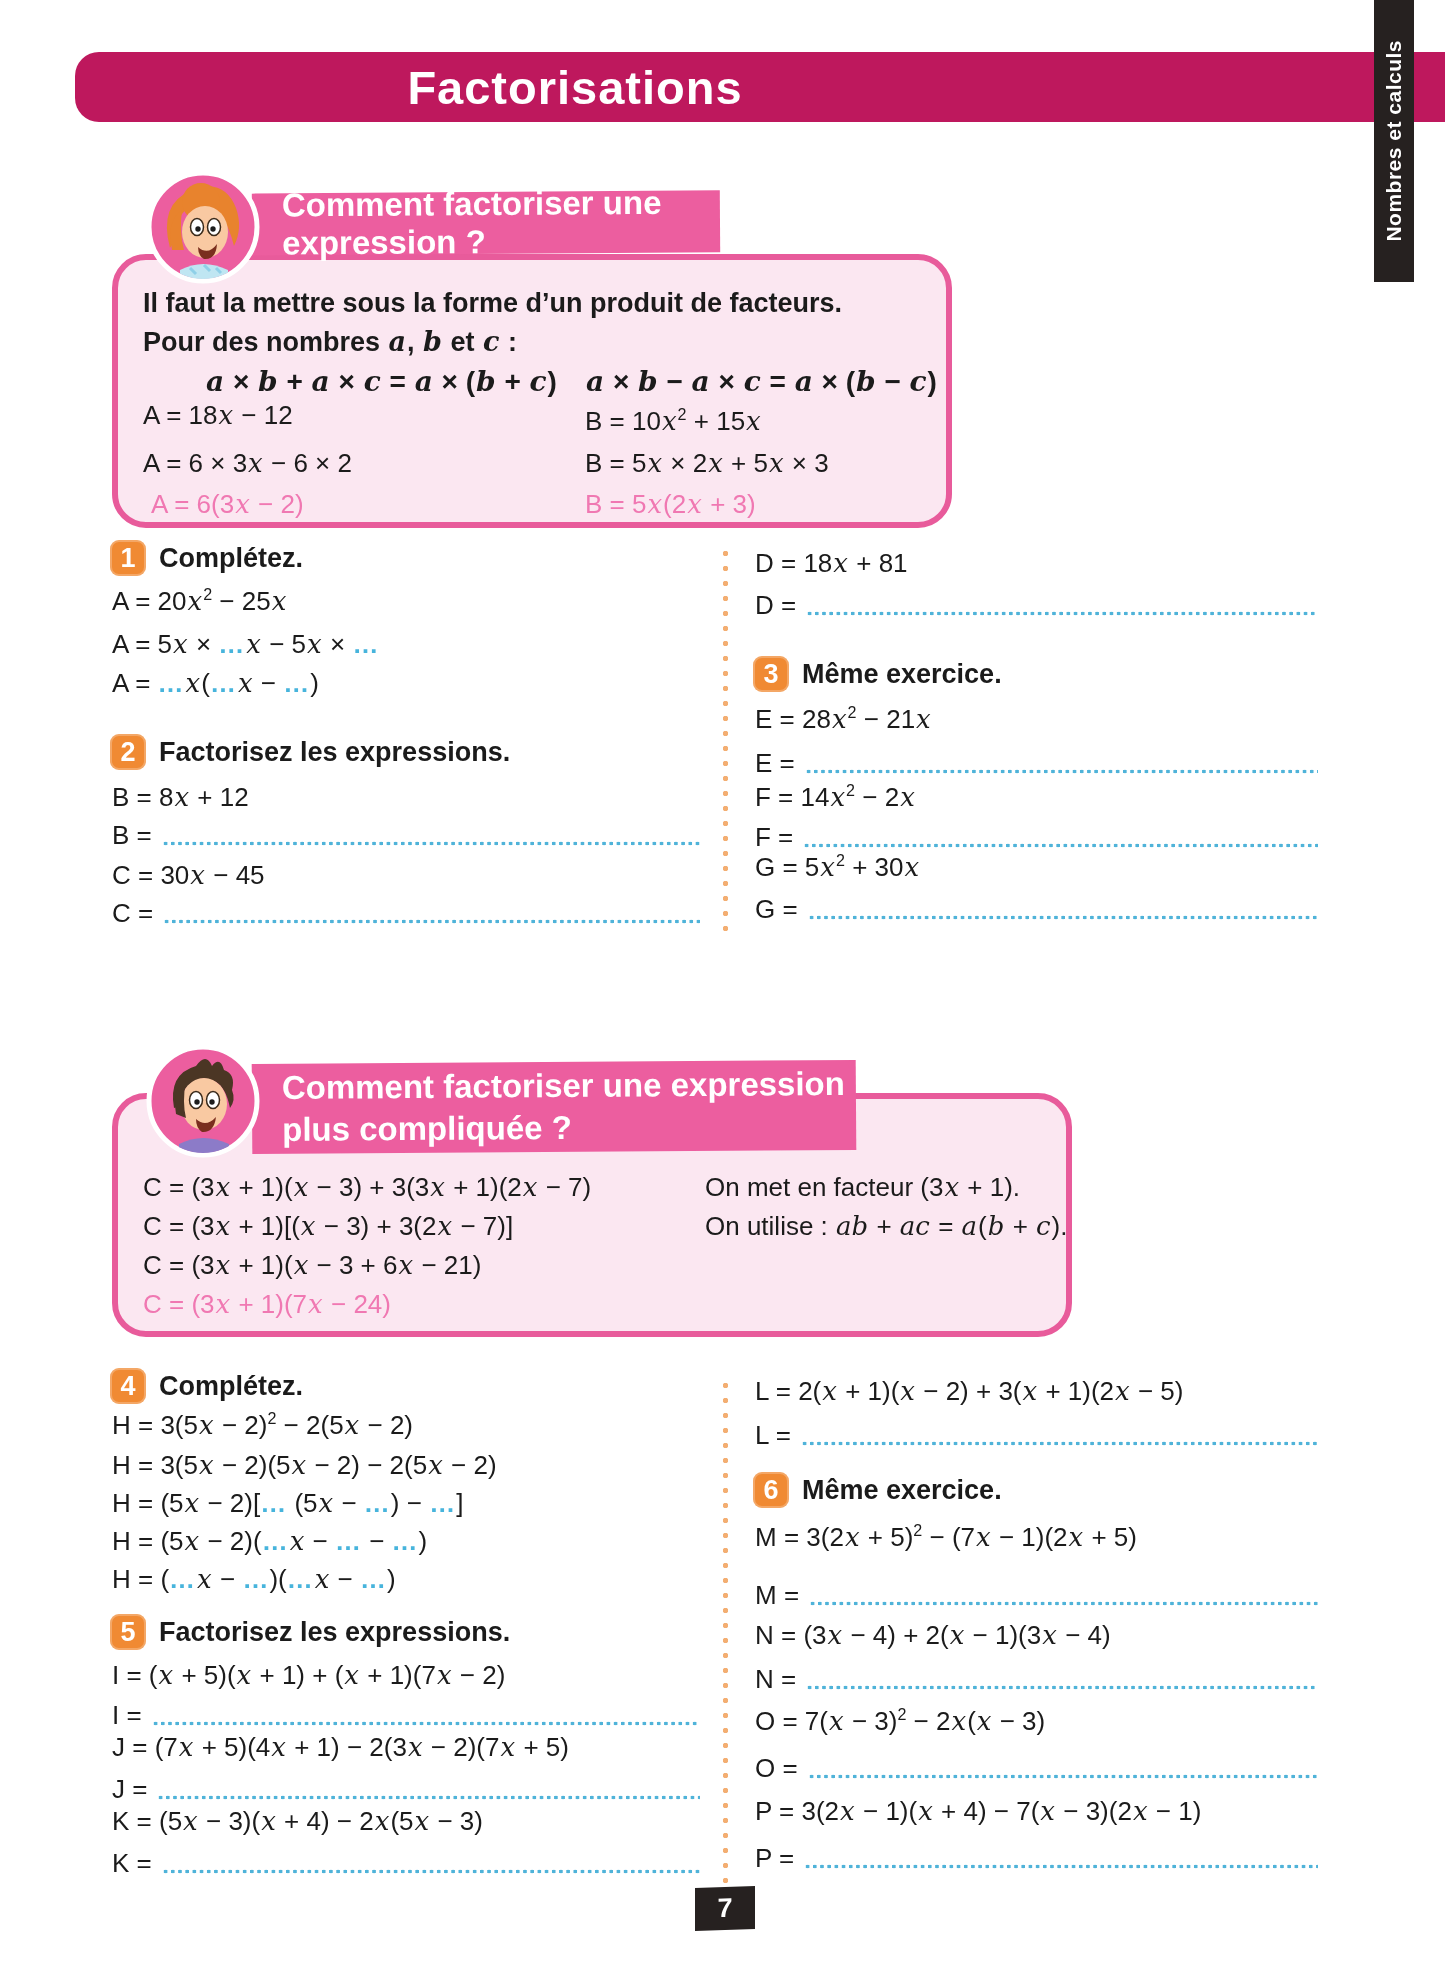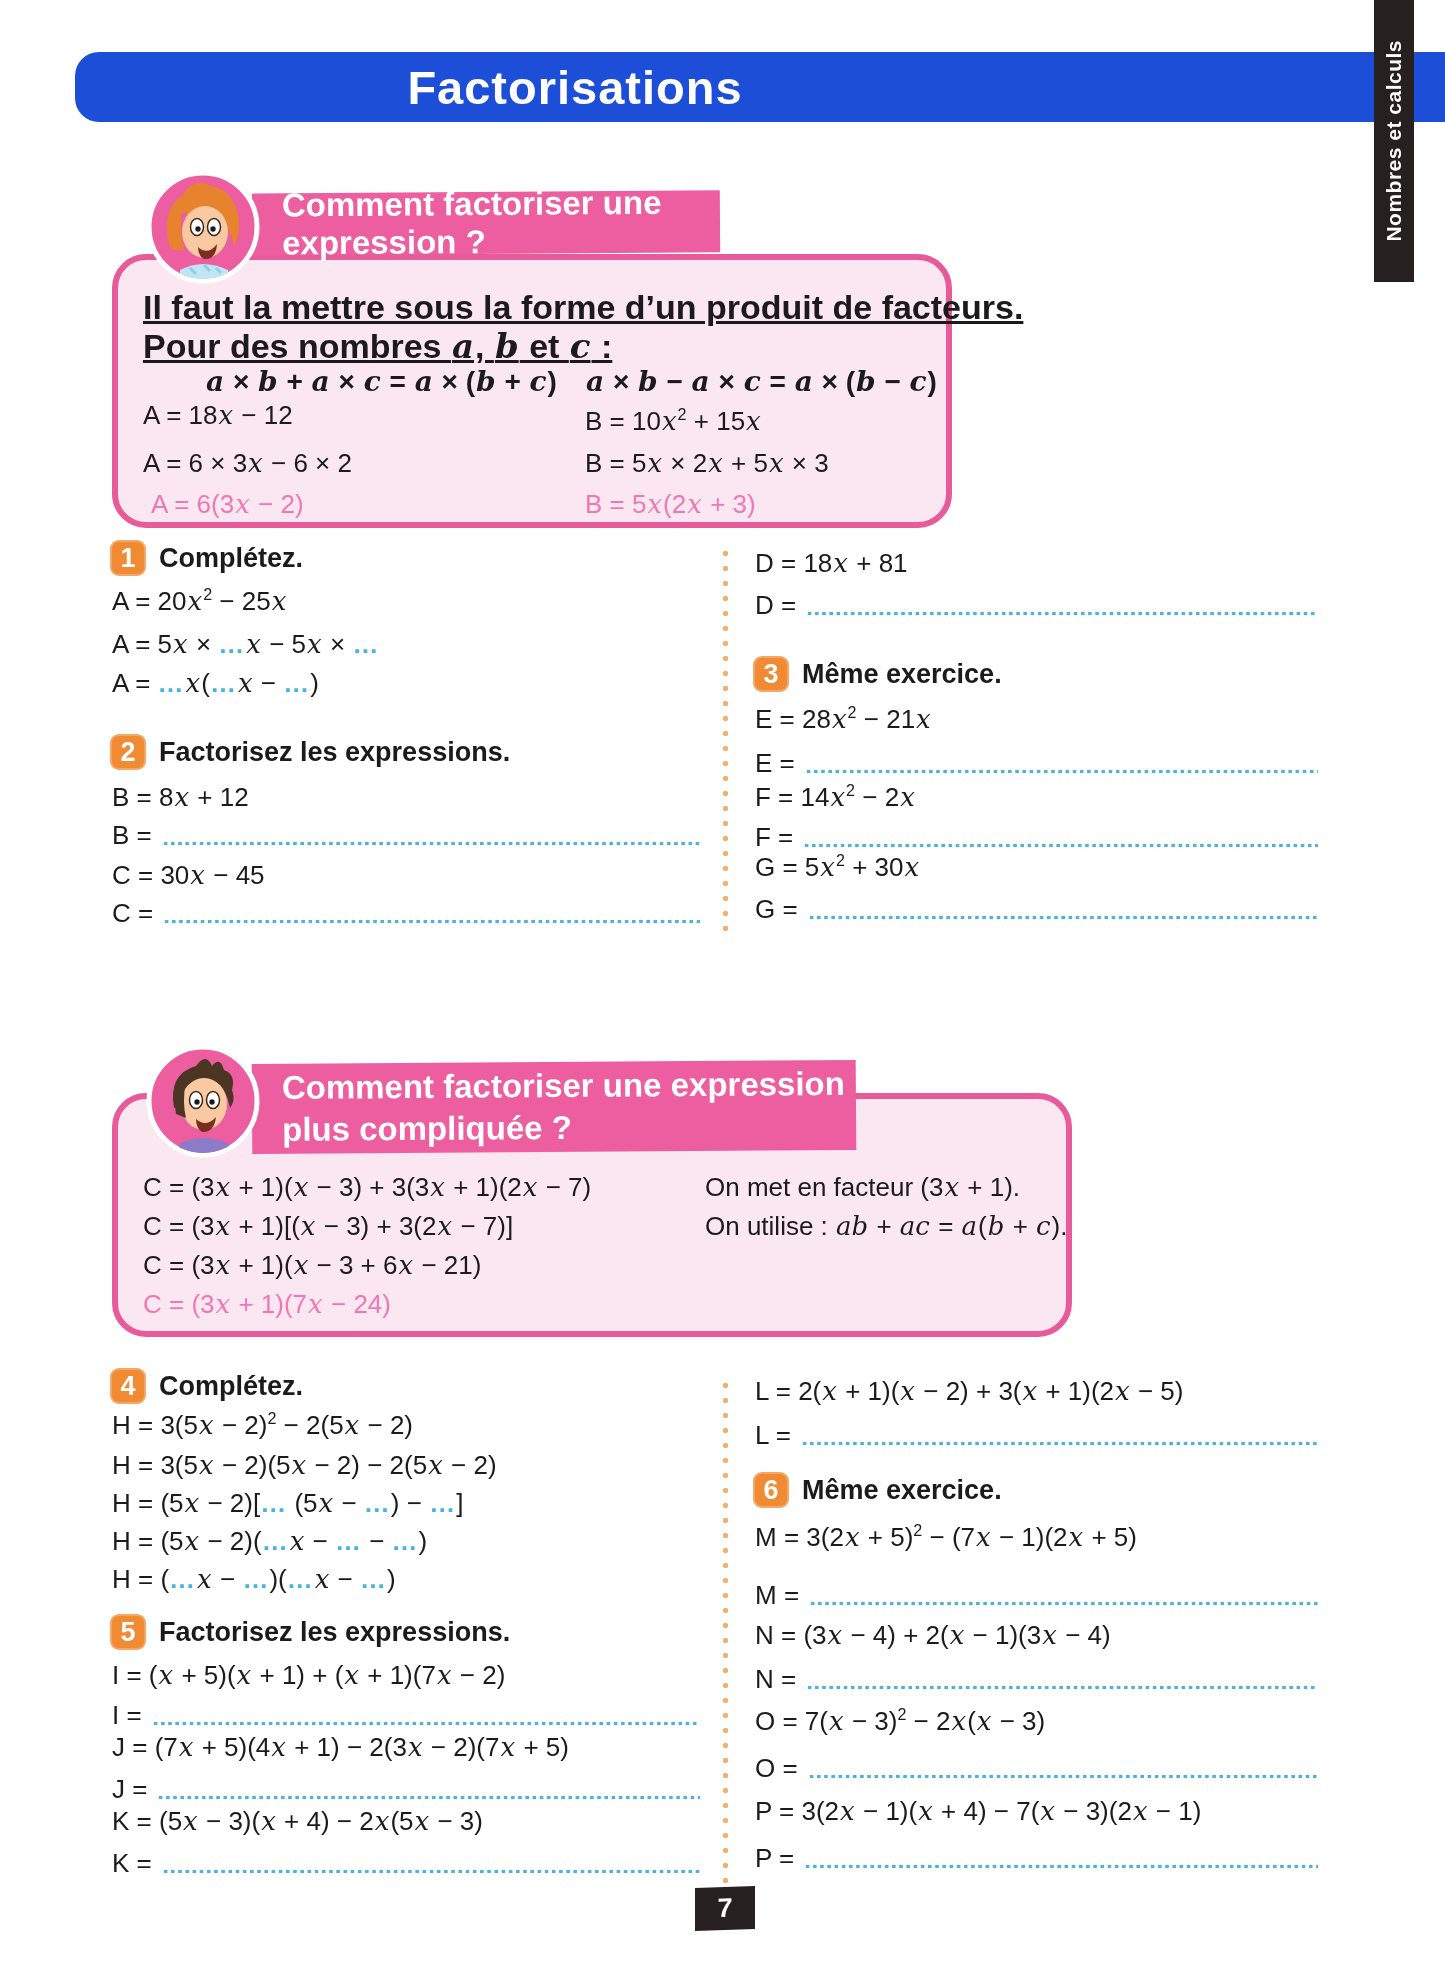--- a/index.html
+++ b/index.html
@@ -1,38 +1,38 @@
 <!DOCTYPE html>
 <html><head>
 <meta charset="utf-8">
 <style>
   html,body{margin:0;padding:0;background:#ffffff;}
   #page{position:relative;width:1445px;height:1979px;background:#ffffff;overflow:hidden;
         font-family:"Liberation Sans",sans-serif;color:#1b1b1b;}
   .abs{position:absolute;}
 
   
-  .banner{left:75px;top:52px;width:1370px;height:70px;background:#1d4ed8;
+  .banner{left:75px;top:52px;width:1370px;height:70px;background:#be185d;
           border-radius:24px 0 0 24px;display:flex;align-items:center;justify-content:center;
           padding-right:370px;box-sizing:border-box;}
   .banner-title{color:#ffffff;font-size:47px;font-weight:bold;letter-spacing:1px;}
 
   
   .sidetab{left:1374px;top:0;width:40px;height:282px;background:#262120;z-index:6;
            display:flex;align-items:center;justify-content:center;}
   .sidetab span{writing-mode:vertical-rl;transform:rotate(180deg);color:#fff;
                 font-size:21px;font-weight:bold;letter-spacing:.5px;white-space:nowrap;}
 
   
   .lesson-box{background:#FBE7F1;border:6px solid #E85B9B;border-radius:34px;box-sizing:border-box;}
   .lesson-banner{background:#EC5E9F;color:#fff;font-weight:bold;font-size:33px;
                  display:flex;flex-direction:column;justify-content:center;
                  padding-left:30px;box-sizing:border-box;z-index:4;transform:rotate(-.4deg);}
   .avatar{z-index:5;}
-  .intro{font-weight:bold;font-size:34px;text-decoration:underline;}
+  .intro{font-weight:bold;font-size:27px;}
   .formula{font-weight:bold;font-size:28px;}
   .mline{font-size:26px;white-space:nowrap;}
   .bold{font-weight:normal;}
   .pinktxt{color:#F078B2;}
 
   
   .mx{font-family:"DejaVu Serif",serif;font-style:italic;padding:0 1px;}
   sup{font-size:.62em;line-height:0;}
   .ph{color:#47B4DC;letter-spacing:1px;font-weight:bold;}
 

